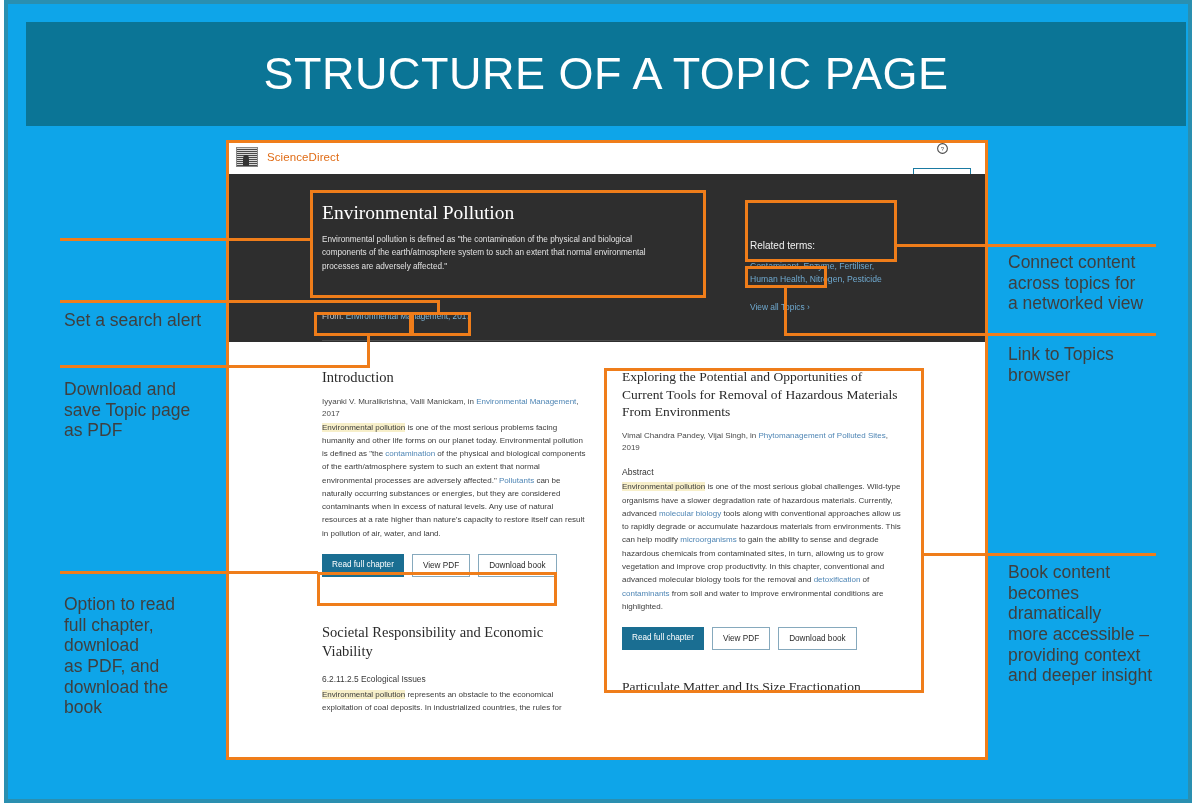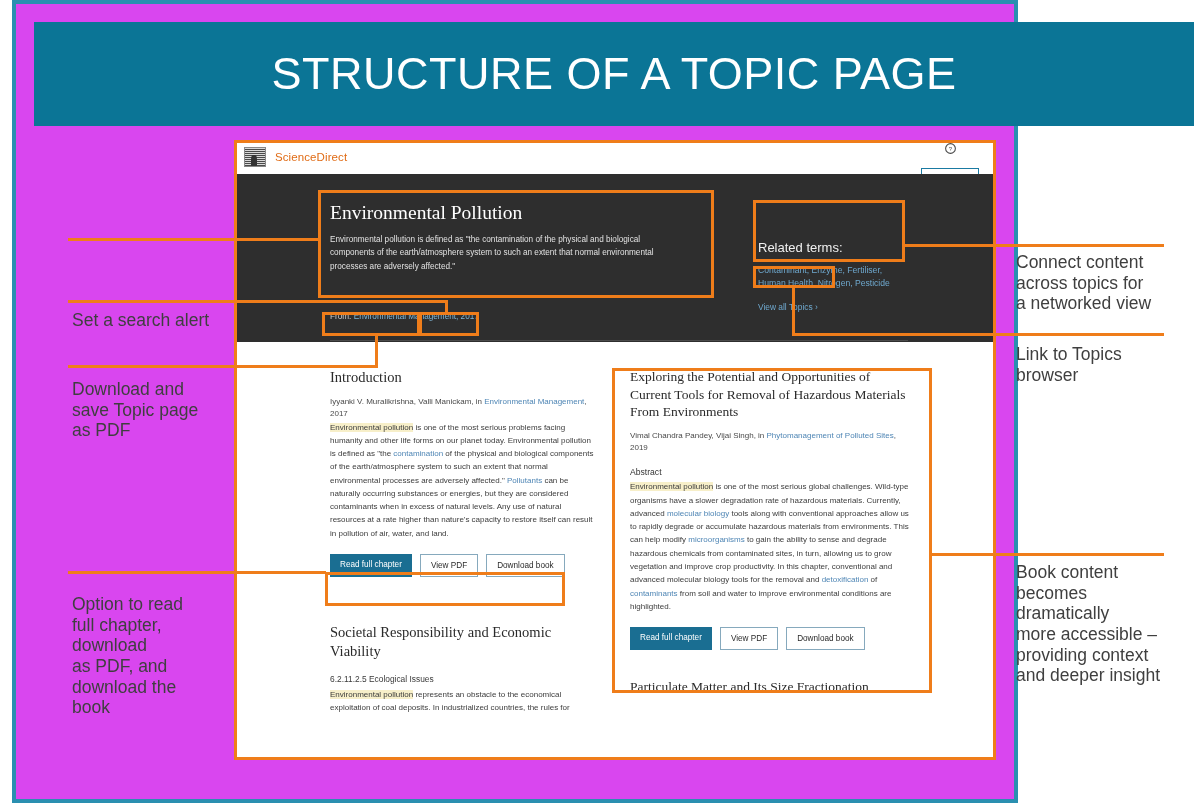--- a/index.html
+++ b/index.html
@@ -7,23 +7,23 @@
   body {
     font-family: "Liberation Sans", sans-serif;
     background: #ffffff;
     position: relative;
     overflow: hidden;
   }
 
   
   #slide {
     position: absolute;
-    left: 12px; top: 0;
-    width: 1006px; height: 803px;
-    background: #d946ef;
+    left: 4px; top: 0;
+    width: 1188px; height: 803px;
+    background: #0ea5e9;
     border: 4px solid #2a8fb0;
   }
 
   
   #title-banner {
     position: absolute;
     left: 18px; top: 18px;
     width: 1160px; height: 104px;
     background: #0b7596;
     display: flex;
@@ -100,21 +100,21 @@
   }
   .hero-from {
     position: absolute; left: 96px; top: 138px;
     color: #cfcfcf; font-size: 8.2px;
   }
   .hero-from a { color: #7fb7d8; text-decoration: none; }
 
   .rel-terms {
     position: absolute; left: 524px; top: 66px; width: 148px;
   }
-  .rel-terms-label { color:#f0f0f0; font-size: 13px; margin-bottom: 9px; }
+  .rel-terms-label { color:#f0f0f0; font-size: 10px; margin-bottom: 9px; }
   .rel-terms-links { color:#6fa9cf; font-size: 8.6px; line-height: 1.55; }
   .view-all-topics {
     position: absolute; left: 524px; top: 128px;
     color:#6fa9cf; font-size: 8.4px;
   }
 
   
   .hero-actions {
     position: absolute; left: 96px; top: 178px;
     display: flex; gap: 18px; align-items: center;

